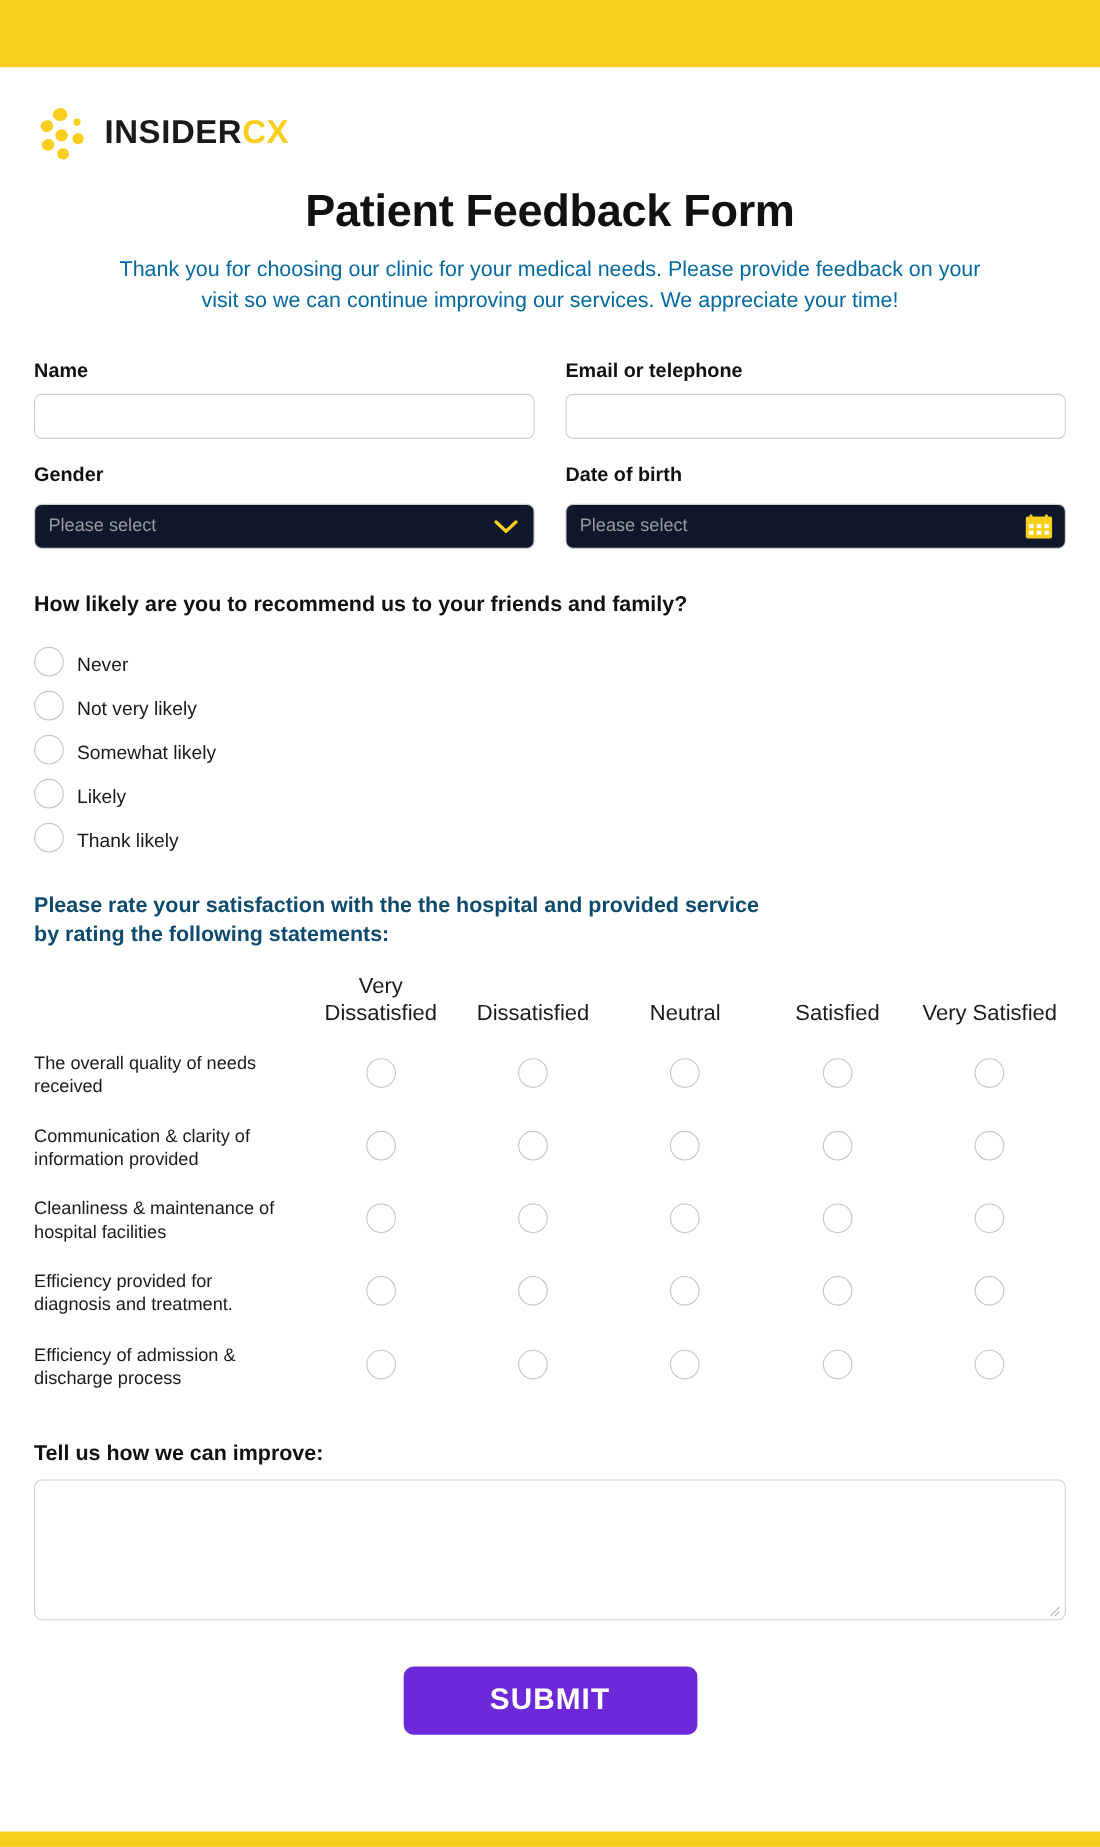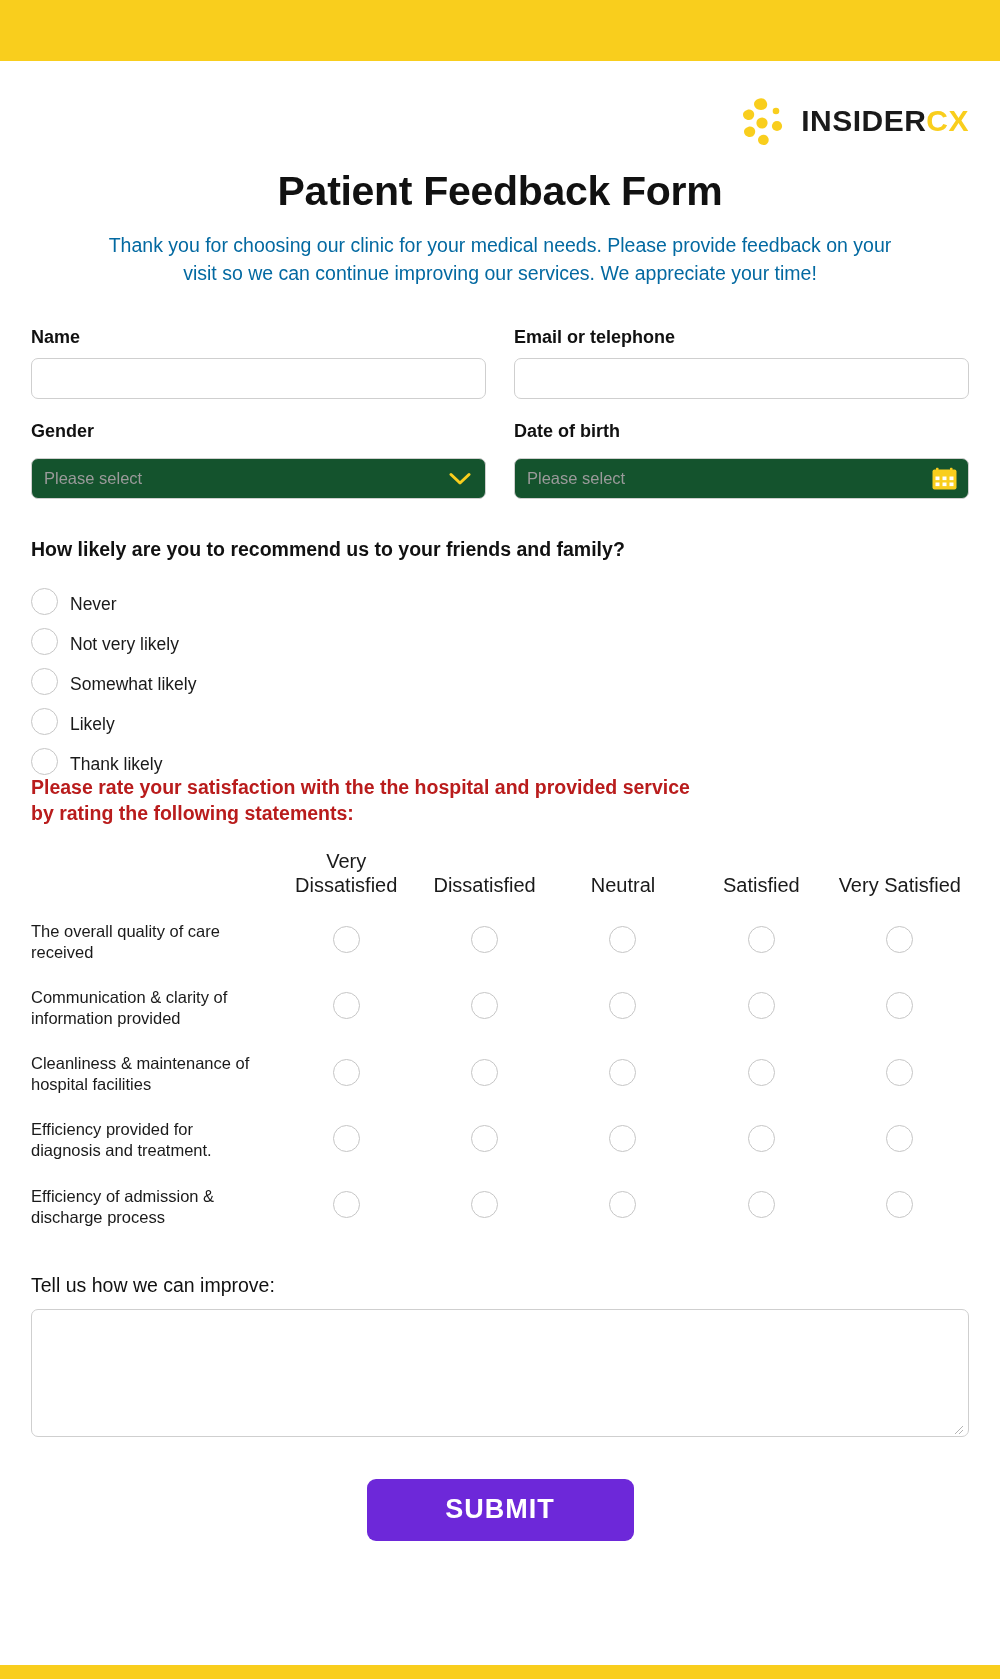--- a/index.html
+++ b/index.html
@@ -30,21 +30,21 @@
     height: 14px;
     background: #F9CE1D;
   }
   .content {
     padding: 0 31px;
   }
   
   .logo-wrap {
     display: flex;
     align-items: center;
-    justify-content: flex-end;
+    justify-content: flex-start;
     gap: 12px;
     margin-top: 32px;
     height: 56px;
   }
   .logo-mark { width: 52px; height: 52px; display: block; }
   .logo-text {
     font-size: 30px;
     font-weight: 800;
     letter-spacing: 0.5px;
     line-height: 1;
@@ -98,21 +98,21 @@
     font-family: "Liberation Sans", sans-serif;
     outline: none;
   }
   .row2 { margin-top: 22px; }
   .select-box {
     position: relative;
     width: 100%;
     height: 41px;
     border: 1px solid #cfcfcf;
     border-radius: 7px;
-    background: #14532d;
+    background: #0f172a;
     display: flex;
     align-items: center;
     padding: 0 12px;
     cursor: pointer;
     margin-top: 16px;
   }
   .select-placeholder {
     font-size: 16.5px;
     color: #9a9a9a;
   }
@@ -157,21 +157,22 @@
     flex: 0 0 auto;
   }
   .radio-label {
     font-size: 17.5px;
     color: #1a1a1a;
   }
   
   .matrix-question {
     font-size: 19.5px;
     font-weight: 700;
-    color: #b91c1c;
+    color: #0c4a6e;
+    margin-top: 36px;
     line-height: 1.33;
     max-width: 680px;
   }
   .matrix {
     width: 100%;
     margin-top: 22px;
     border-collapse: collapse;
     table-layout: fixed;
   }
   .matrix col.labelcol { width: 246px; }
@@ -201,21 +202,21 @@
     height: 27px;
     border: 1.4px solid #c6c6c6;
     border-radius: 50%;
     background: #fff;
     display: inline-block;
     cursor: pointer;
   }
   
   .ta-label {
     font-size: 19.5px;
-    font-weight: 400;
+    font-weight: 700;
     color: #111111;
     margin-top: 34px;
   }
   .textarea {
     width: 100%;
     height: 128px;
     border: 1px solid #cfcfcf;
     border-radius: 7px;
     margin-top: 12px;
     background: #fff;
@@ -367,21 +368,21 @@
           <th></th>
           <th>Very Dissatisfied</th>
           <th>Dissatisfied</th>
           <th>Neutral</th>
           <th>Satisfied</th>
           <th>Very Satisfied</th>
         </tr>
       </thead>
       <tbody>
         <tr>
-          <td class="rowlabel">The overall quality of care received</td>
+          <td class="rowlabel">The overall quality of needs received</td>
           <td class="cell"><span class="matrix-radio"></span></td>
           <td class="cell"><span class="matrix-radio"></span></td>
           <td class="cell"><span class="matrix-radio"></span></td>
           <td class="cell"><span class="matrix-radio"></span></td>
           <td class="cell"><span class="matrix-radio"></span></td>
         </tr>
         <tr>
           <td class="rowlabel">Communication &amp; clarity of information provided</td>
           <td class="cell"><span class="matrix-radio"></span></td>
           <td class="cell"><span class="matrix-radio"></span></td>

